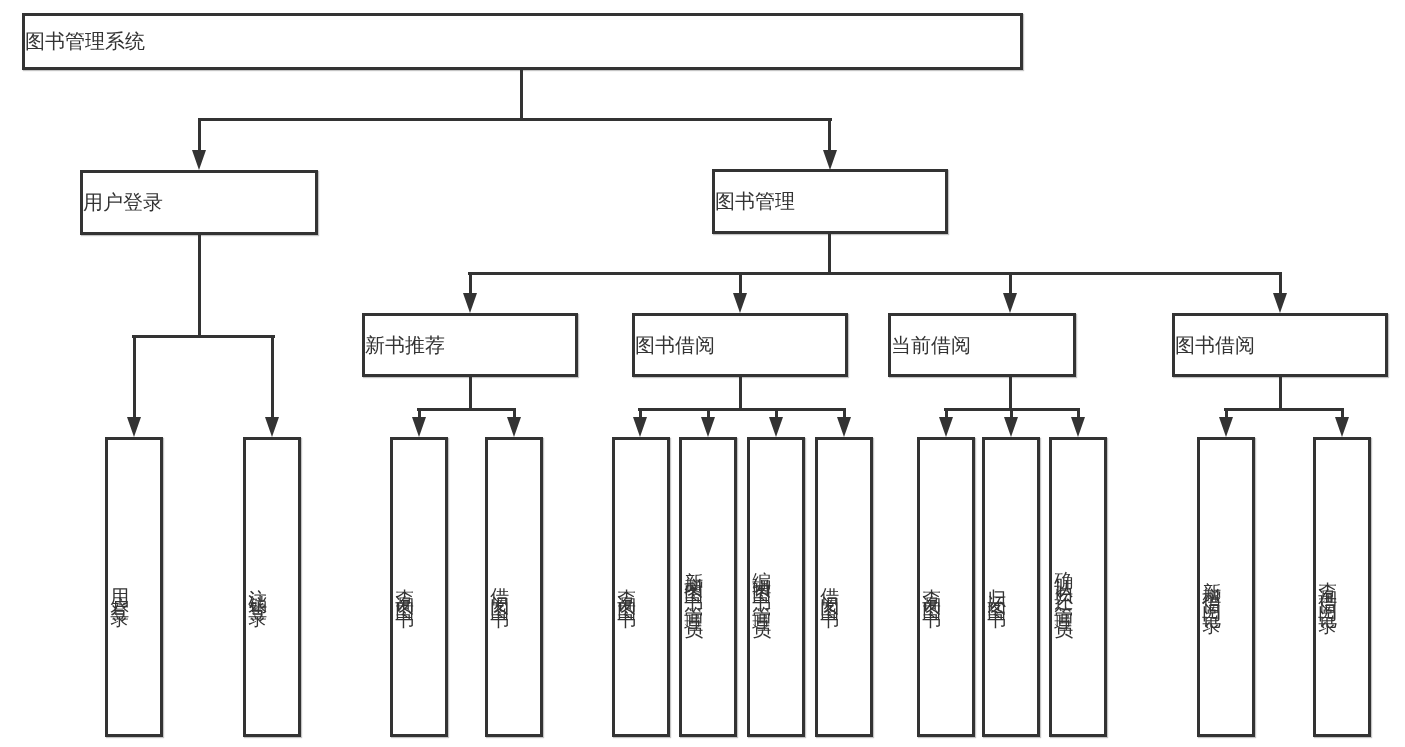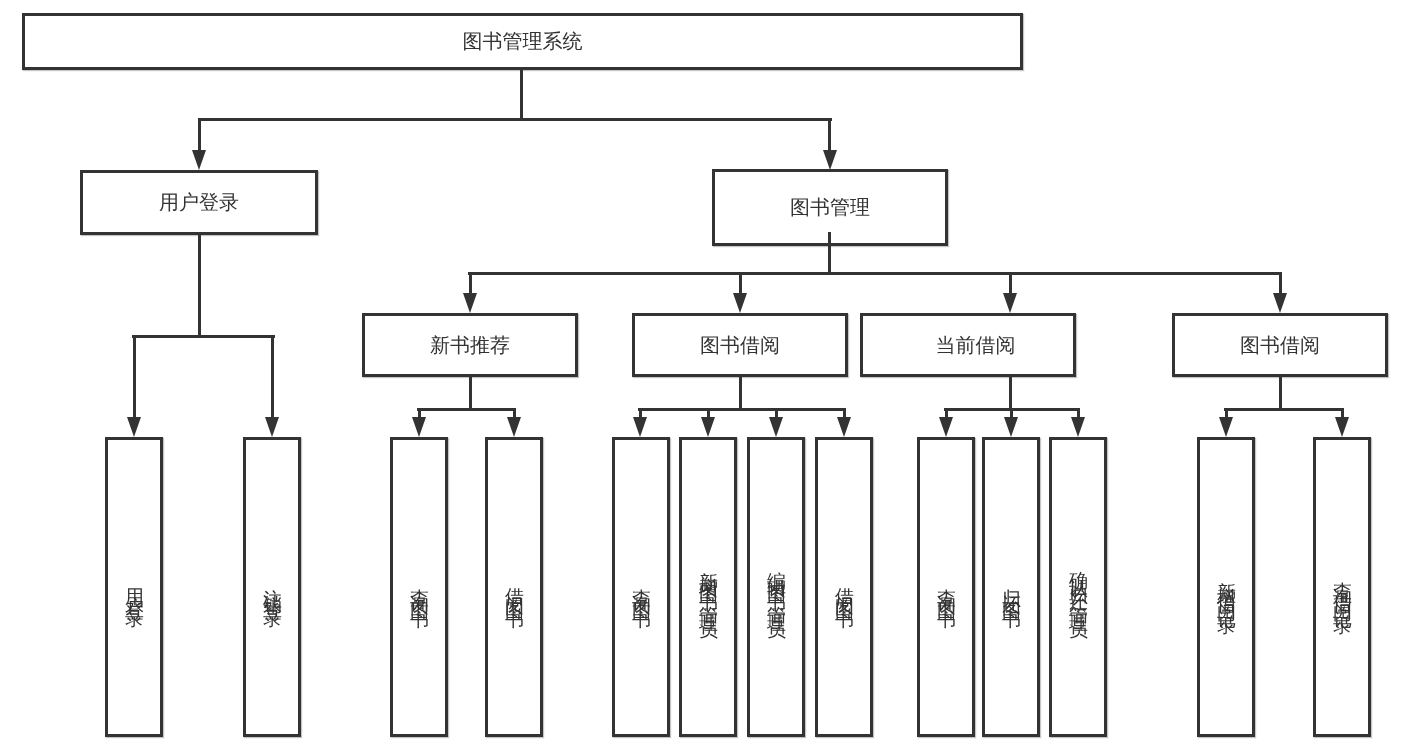--- a/index.html
+++ b/index.html
@@ -2,21 +2,21 @@
 <html><head>
 <meta charset="utf-8">
 <style>
   html,body{margin:0;padding:0;background:#ffffff;}
   .canvas{
     position:relative;width:1405px;height:747px;background:#ffffff;
     font-family:"Liberation Sans","DejaVu Sans",sans-serif;overflow:hidden;
   }
   .box{
     position:absolute;background:#ffffff;border:3px solid #333333;box-sizing:border-box;
-    display:flex;align-items:center;justify-content:center;color:#333333;
+    display:flex;align-items:center;justify-content:flex-start;color:#333333;
     box-shadow:1px 1px 1px rgba(150,150,150,0.55);
   }
   .box.h span{font-size:20px;white-space:nowrap;}
   .box.v span{
     writing-mode:vertical-rl;text-orientation:mixed;
     font-size:19px;letter-spacing:7px;line-height:1.2;
   }
   .vl,.hl{position:absolute;background:#333333;}
   .vl{width:3px;}
   .hl{height:3px;}
@@ -35,31 +35,31 @@
 
 <div class="canvas">
 
   <div class="box h" style="left:22px;top:13px;width:1001px;height:57px;">
     <span>图书管理系统</span>
   </div>
 
   <div class="box h" style="left:80px;top:170px;width:238px;height:65px;">
     <span>用户登录</span>
   </div>
-  <div class="box h" style="left:712px;top:169px;width:236px;height:77px;">
+  <div class="box h" style="left:712px;top:169px;width:236px;height:65px;">
     <span>图书管理</span>
   </div>
 
   <div class="box h" style="left:362px;top:313px;width:216px;height:64px;">
     <span>新书推荐</span>
   </div>
   <div class="box h" style="left:632px;top:313px;width:216px;height:64px;">
     <span>图书借阅</span>
   </div>
-  <div class="box h" style="left:860px;top:313px;width:216px;height:64px;padding-left:15px;">
+  <div class="box h" style="left:888px;top:313px;width:188px;height:64px;">
     <span>当前借阅</span>
   </div>
   <div class="box h" style="left:1172px;top:313px;width:216px;height:64px;">
     <span>图书借阅</span>
   </div>
 
   <div class="box v" style="left:105px;top:437px;width:58px;height:300px;">
     <span>用户登录</span>
   </div>
   <div class="box v" style="left:243px;top:437px;width:58px;height:300px;">

